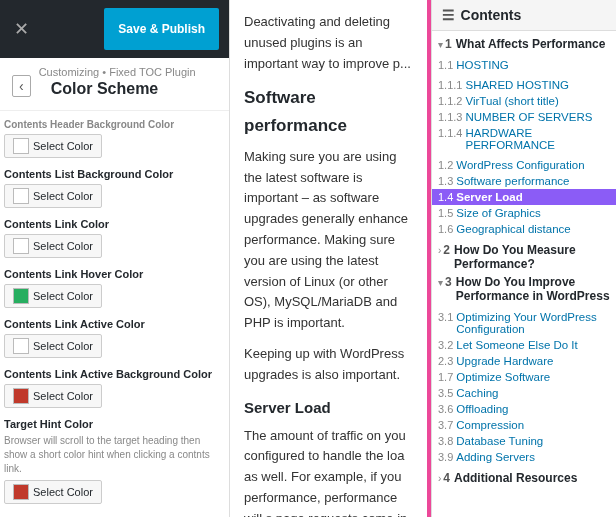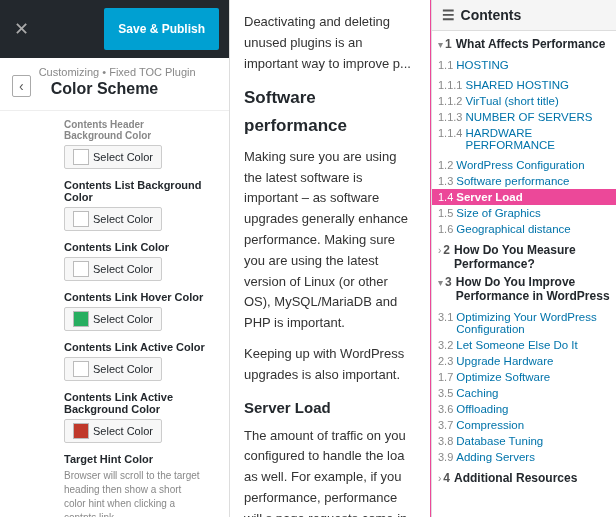--- a/index.html
+++ b/index.html
@@ -80,22 +80,21 @@
     .section-title {
       font-size: 16px;
       font-weight: bold;
       color: #23282d;
       padding: 2px 12px 8px 12px;
     }
 
     .panel-scroll {
       overflow-y: auto;
       flex: 1;
-      padding: 8px 24px;
-      margin-left: 40px;
+      padding: 8px 4px;
     }
 
     .color-row {
       margin-bottom: 10px;
     }
 
     .color-label {
       font-size: 11px;
       color: #23282d;
       margin-bottom: 4px;
@@ -136,21 +135,21 @@
 
     
     .middle-content {
       flex: 1;
       background: #fff;
       overflow: hidden;
       padding: 12px 14px;
       font-size: 13px;
       color: #333;
       line-height: 1.6;
-      border-right: 1px solid #ec4899;
+      border-right: 4px solid #ec4899;
     }
 
     .middle-content p {
       margin-bottom: 10px;
       font-size: 13px;
     }
 
     .middle-content h2 {
       font-size: 17px;
       font-weight: bold;
@@ -214,21 +213,21 @@
     }
 
     .toc-row {
       display: flex;
       align-items: baseline;
       padding: 2px 6px 2px 6px;
       font-size: 11.5px;
     }
 
     .toc-row.active-row {
-      background: #ec4899;
+      background: #8b5cf6;
     }
 
     .toc-row.active-row .toc-link {
       color: #fff;
       font-weight: bold;
     }
 
     .toc-row.active-row .toc-num {
       color: #fff;
     }

